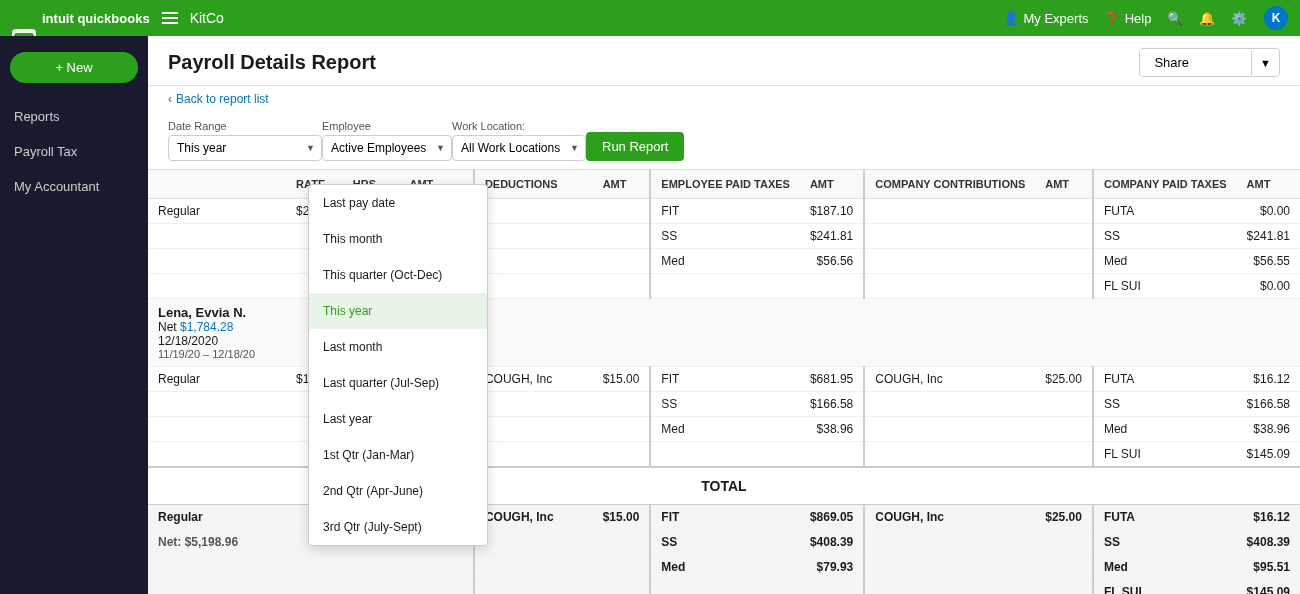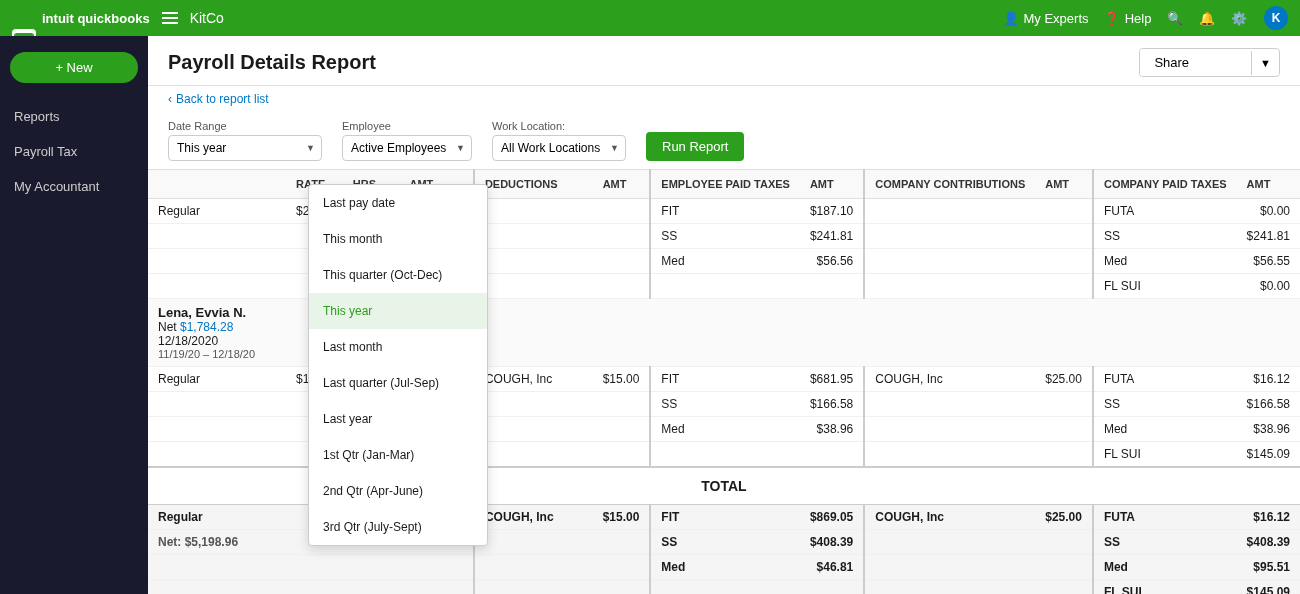--- a/index.html
+++ b/index.html
@@ -112,21 +112,20 @@
       cursor: pointer;
       display: flex;
       align-items: center;
       gap: 4px;
     }
 
     .filters-bar {
       padding: 8px 20px;
       display: flex;
       align-items: flex-end;
-      gap: 20px;
     }
     .filter-group label {
       display: block;
       font-size: 11px;
       color: #555;
       margin-bottom: 3px;
     }
     .filter-select {
       border: 1px solid #ccc;
       border-radius: 4px;
@@ -519,21 +518,21 @@
             <td class="right">$408.39</td>
           </tr>
           <tr class="total-row">
             <td></td>
             <td></td>
             <td></td>
             <td class="col-separator"></td>
             <td></td>
             <td class="col-separator"></td>
             <td>Med</td>
-            <td class="col-separator right">$46.81</td>
+            <td class="col-separator right">$79.93</td>
             <td></td>
             <td class="col-separator"></td>
             <td>Med</td>
             <td class="right">$95.51</td>
           </tr>
           <tr class="total-row">
             <td></td>
             <td></td>
             <td></td>
             <td class="col-separator"></td>

